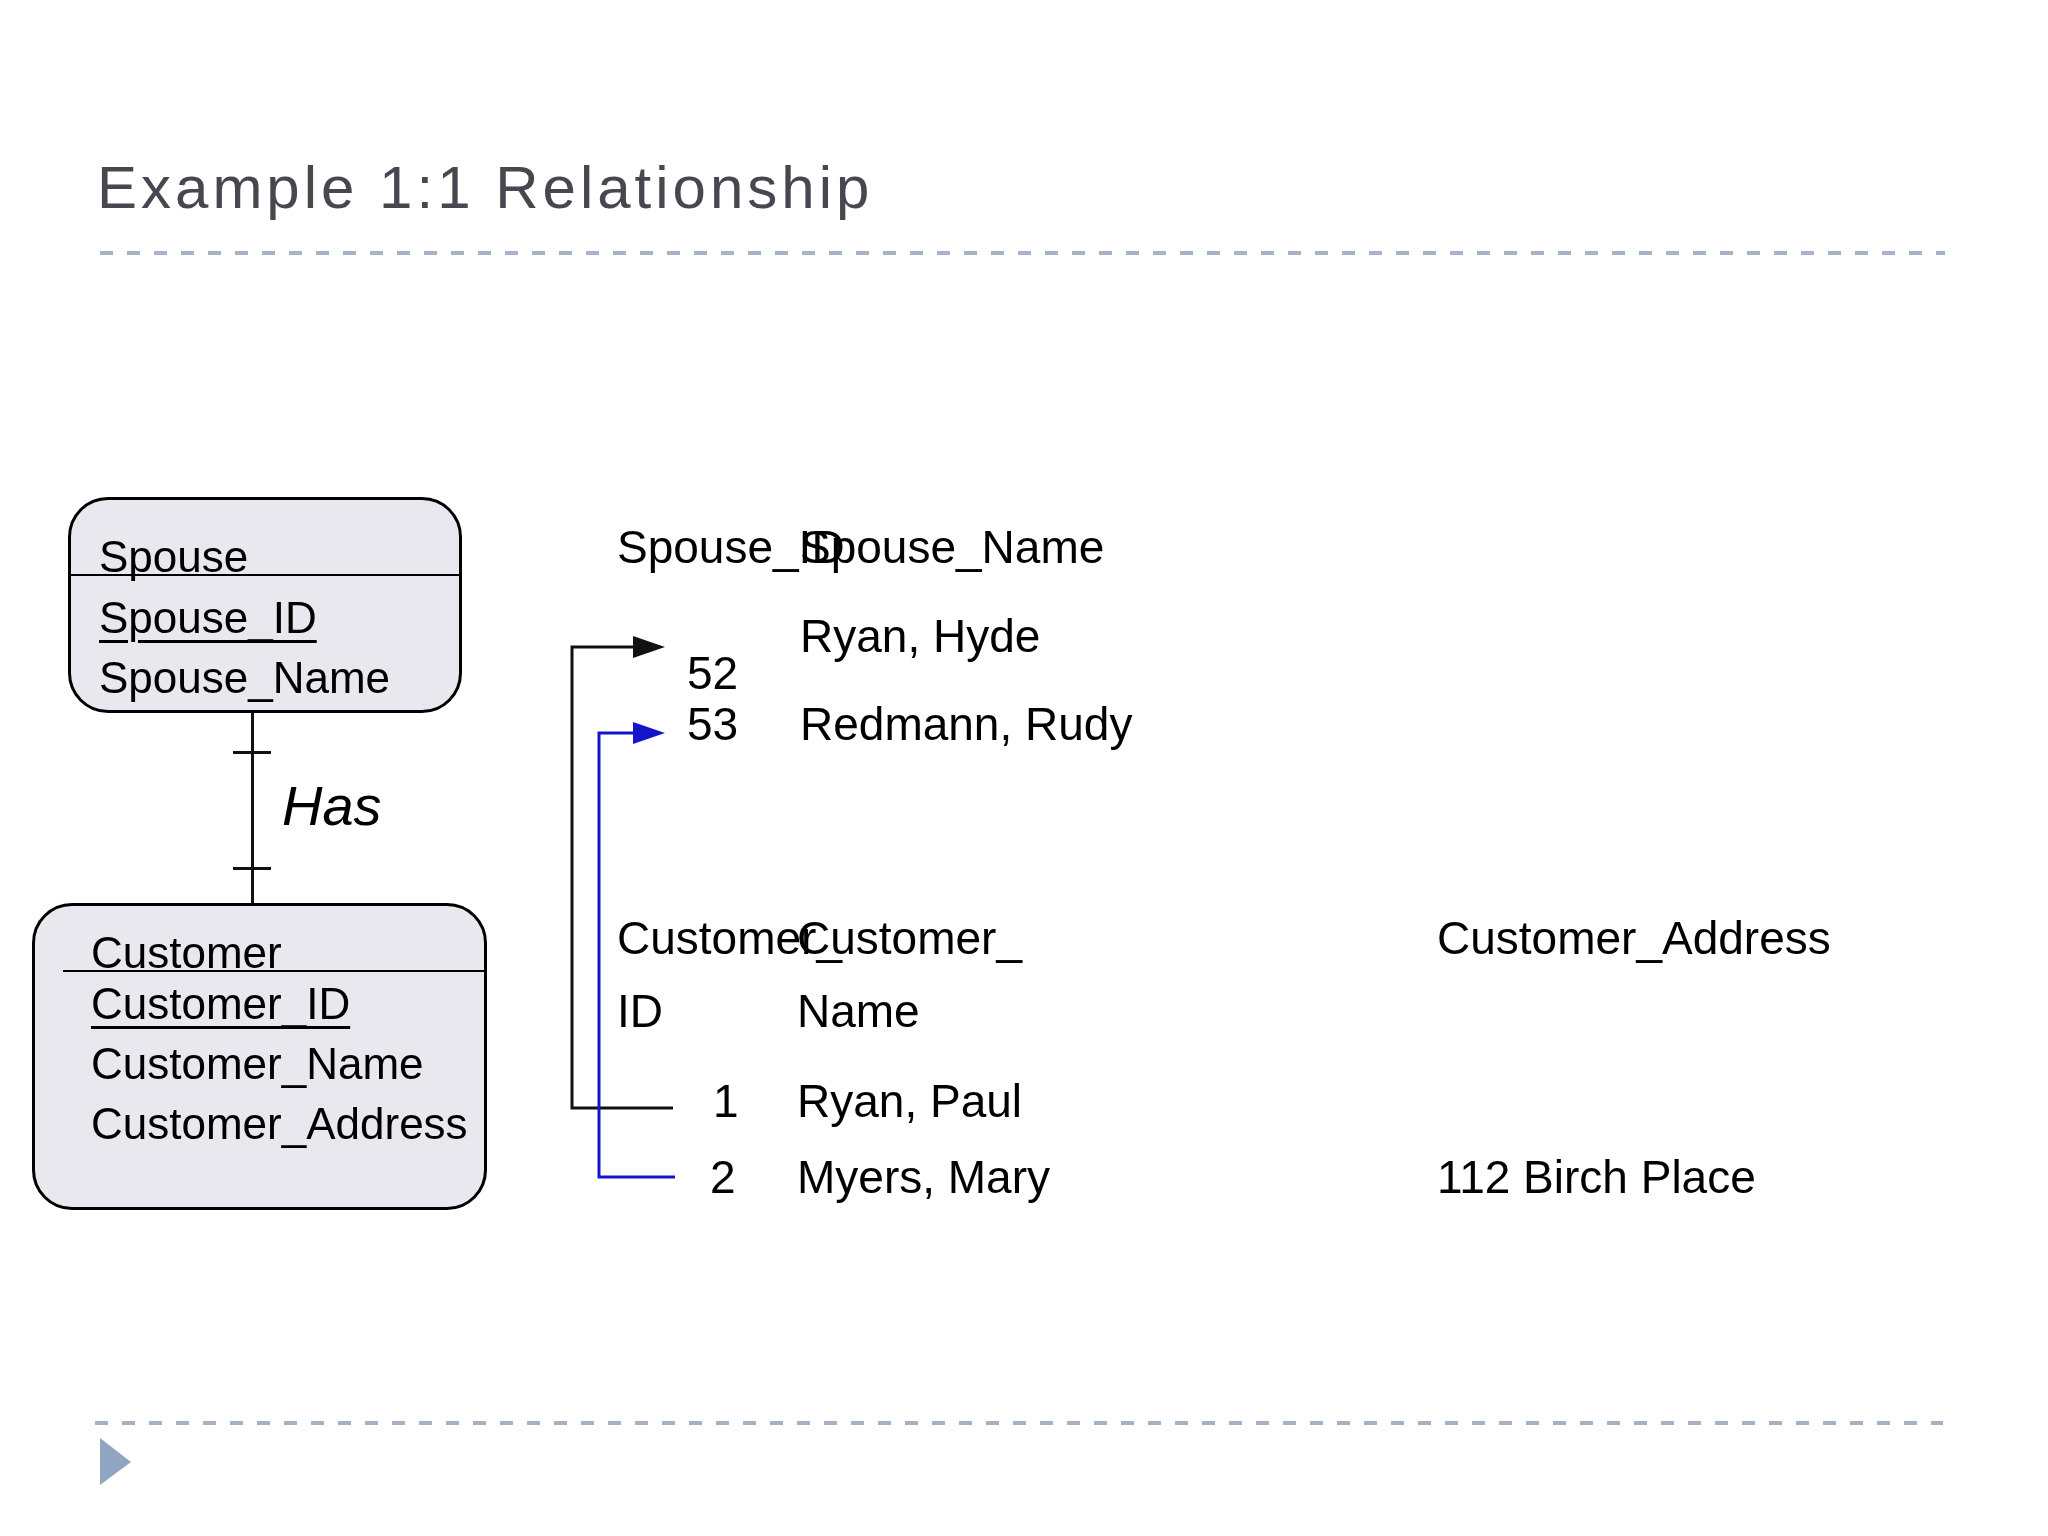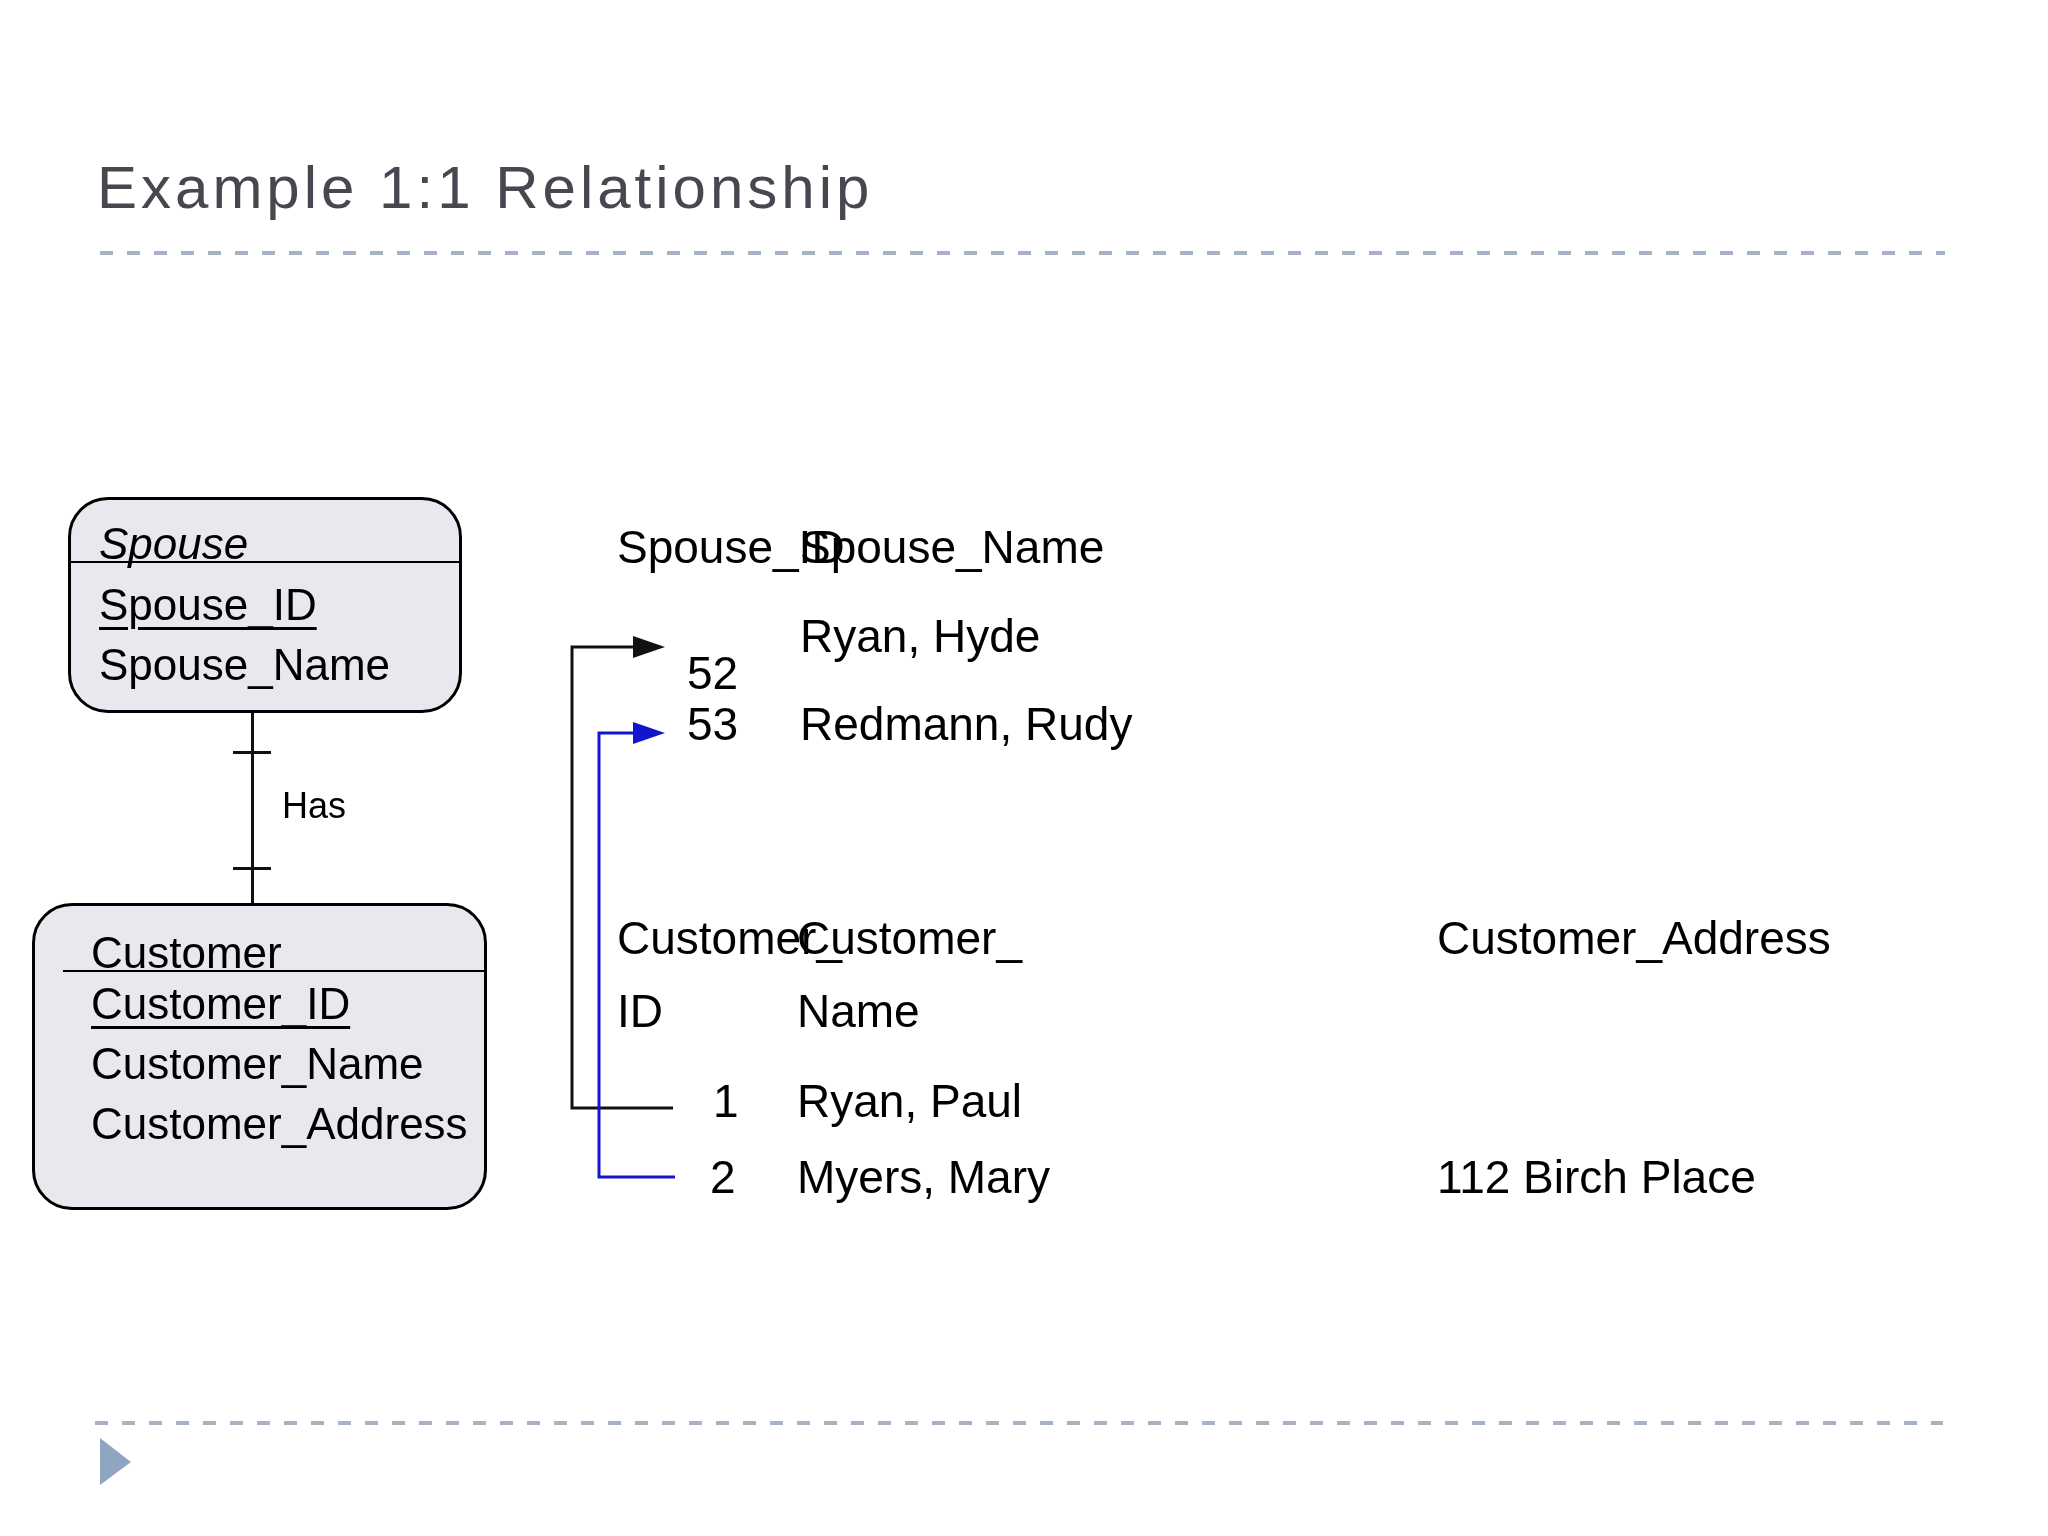--- a/index.html
+++ b/index.html
@@ -39,32 +39,32 @@
     border:3px solid var(--entity-border, #000);
     border-radius:40px; font-size:44px;
   }
   .entity-header {
     box-sizing:border-box; border-bottom:2px solid var(--entity-border, #000);
     padding-left:28px; display:flex; align-items:flex-end; white-space:nowrap;
   }
   .entity-header > span { display:block; margin-bottom:-8px; }
   .entity-attrs { padding:12px 0 0 28px; line-height:60px; white-space:nowrap; }
   .entity-spouse   { left:68px; top:497px; width:394px; height:216px; }
-  .entity-spouse .entity-header   { height:63px;font-style:italic; }
+  .entity-spouse .entity-header   { height:76px; }
   .entity-customer { left:32px; top:903px; width:455px; height:307px;padding-left:28px; }
   .entity-customer .entity-header { height:66px; }
   .entity-customer .entity-attrs  { padding-top:2px; }
   .pk { text-decoration:underline; text-decoration-thickness:3px; text-underline-offset:7px; }
 
   
   .has-line { position:absolute; left:251px; top:713px; width:3px; height:190px; background:#111; }
   .tick { position:absolute; left:233px; width:38px; height:3px; background:#111; }
   .tick-1 { top:751px; }
   .tick-2 { top:867px; }
-  .has-label { position:absolute; left:282px; top:784px; font-size:36px; line-height:44px; }
+  .has-label { position:absolute; left:282px; top:784px; font-size:56px; line-height:44px;font-style:italic; }
 
   
   .tcell {
     position:absolute; font-size:46px; line-height:54px;
     white-space:nowrap; color:var(--table-text, #000);
   }
   .tcell.h2 { line-height:73px; }
 
   
   .sp-h-id   { left:617px; top:520px; }

